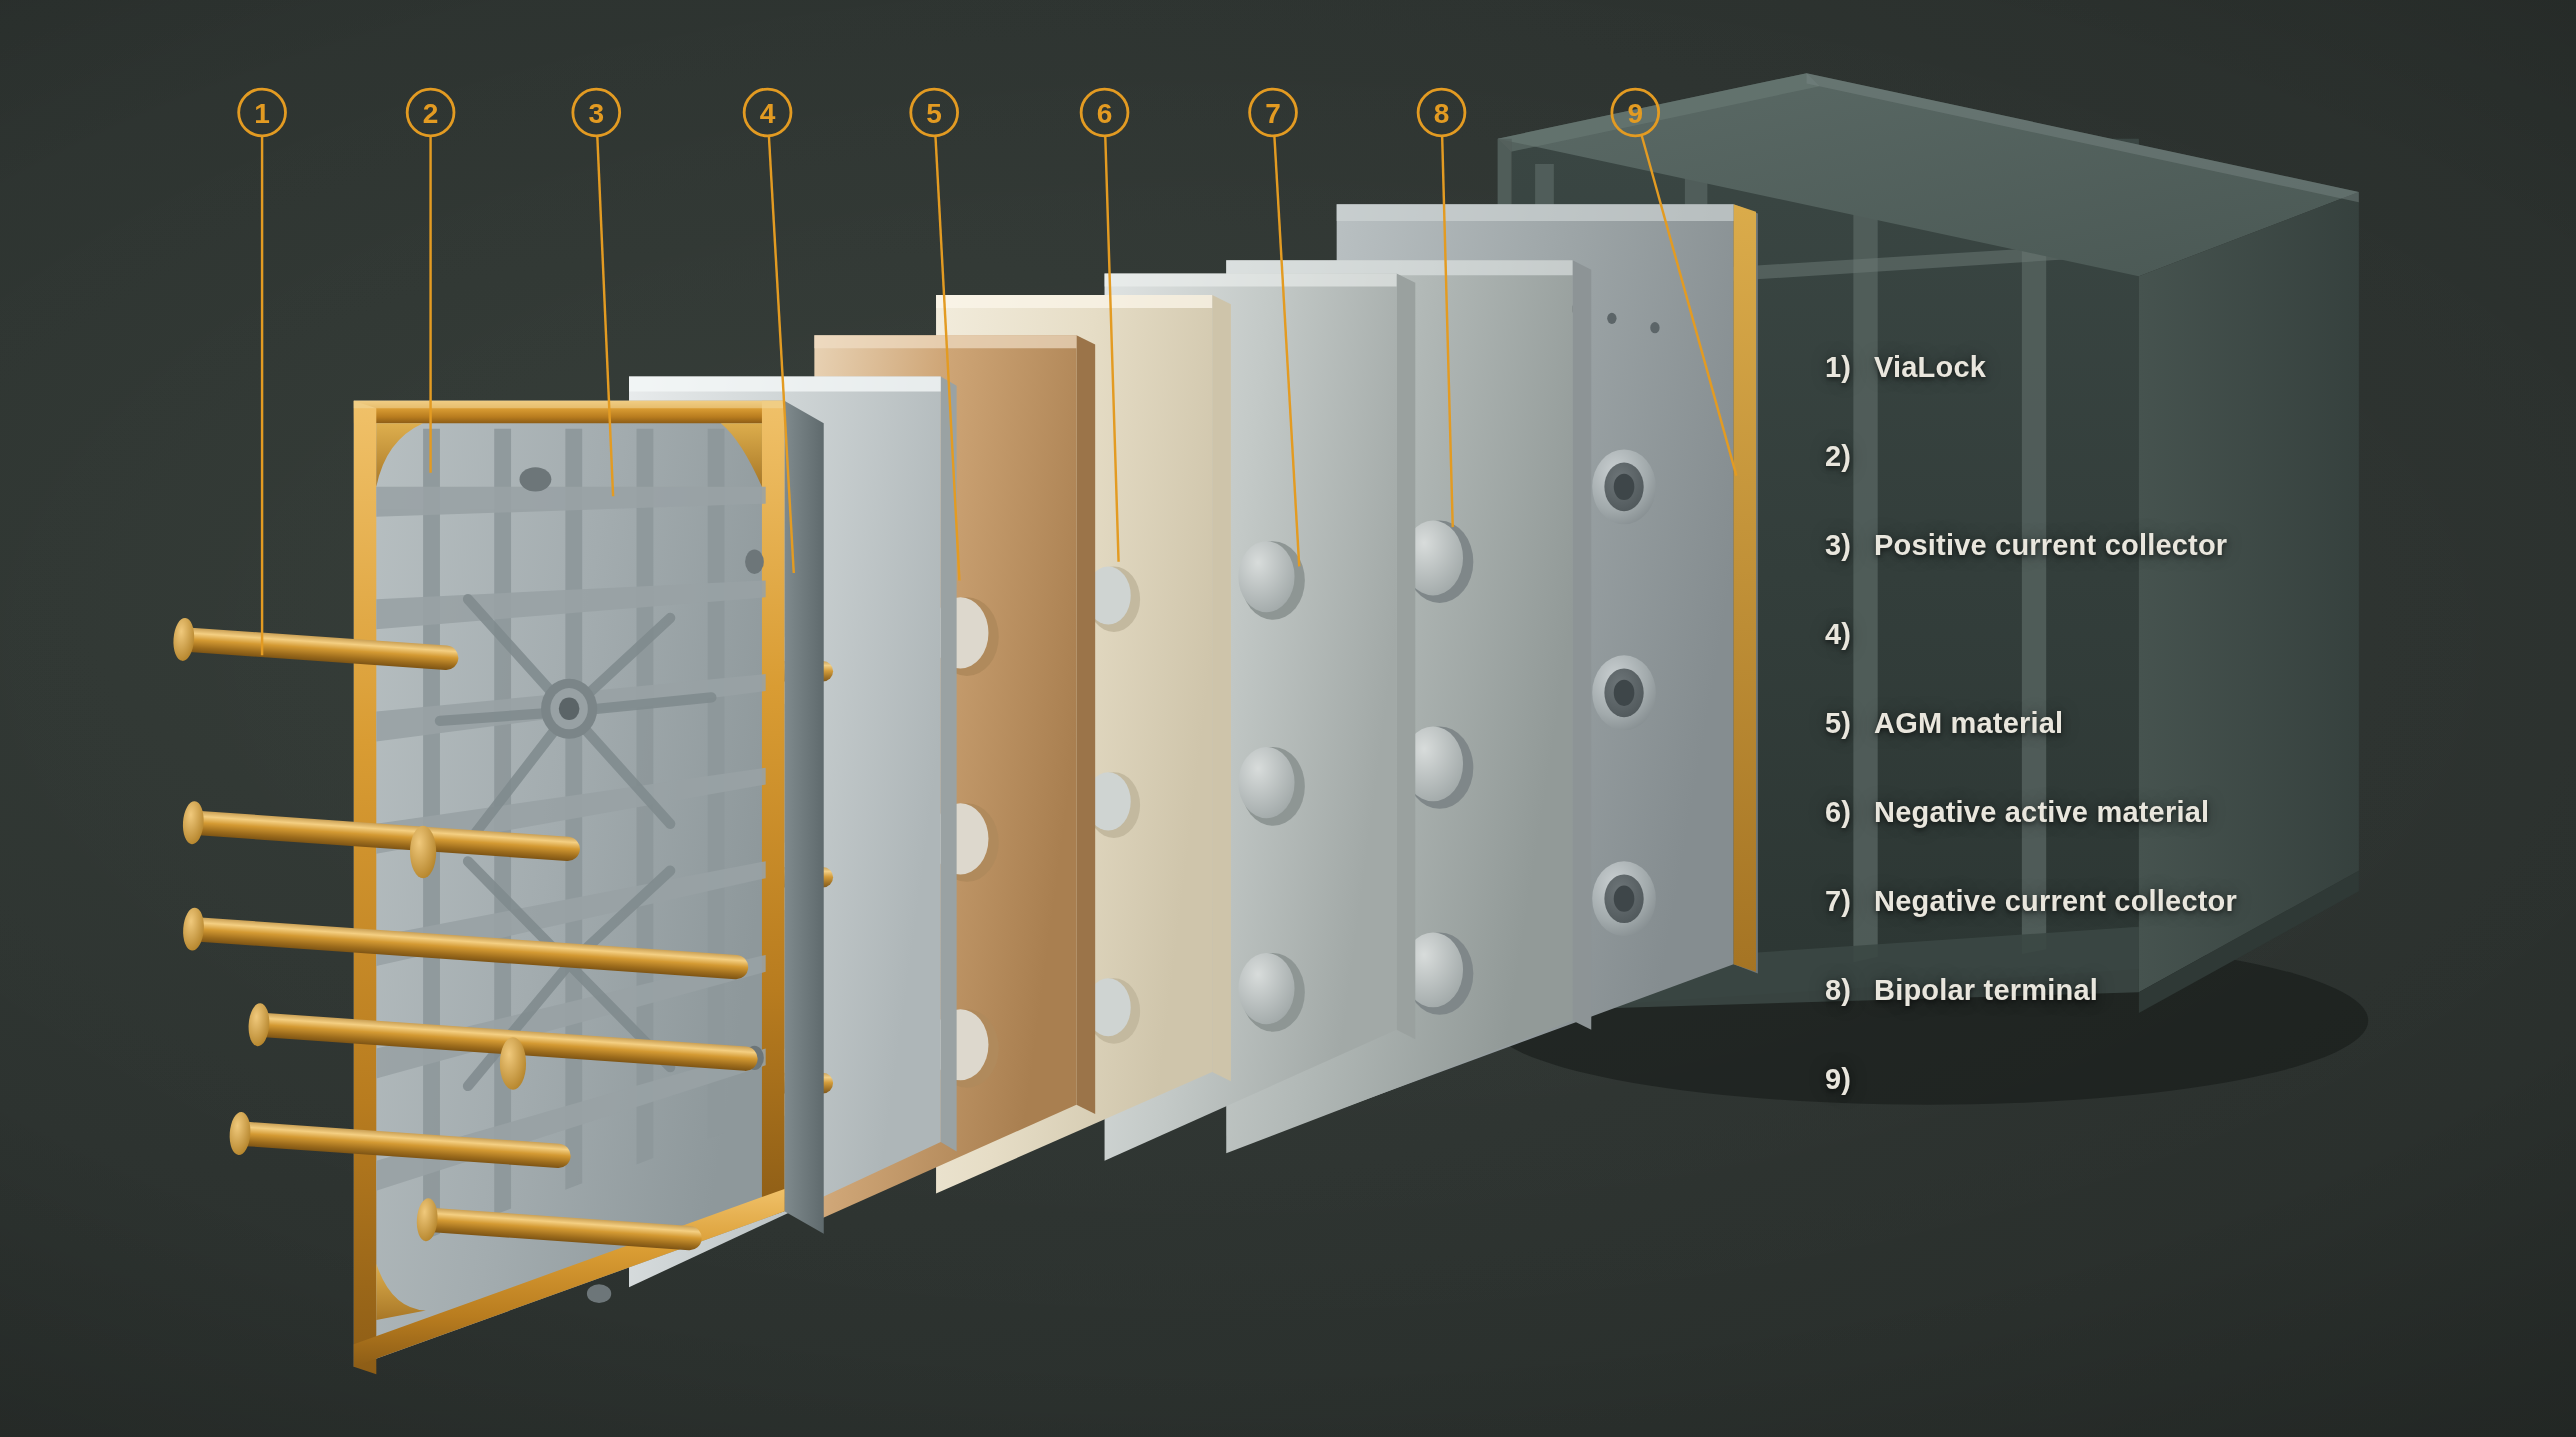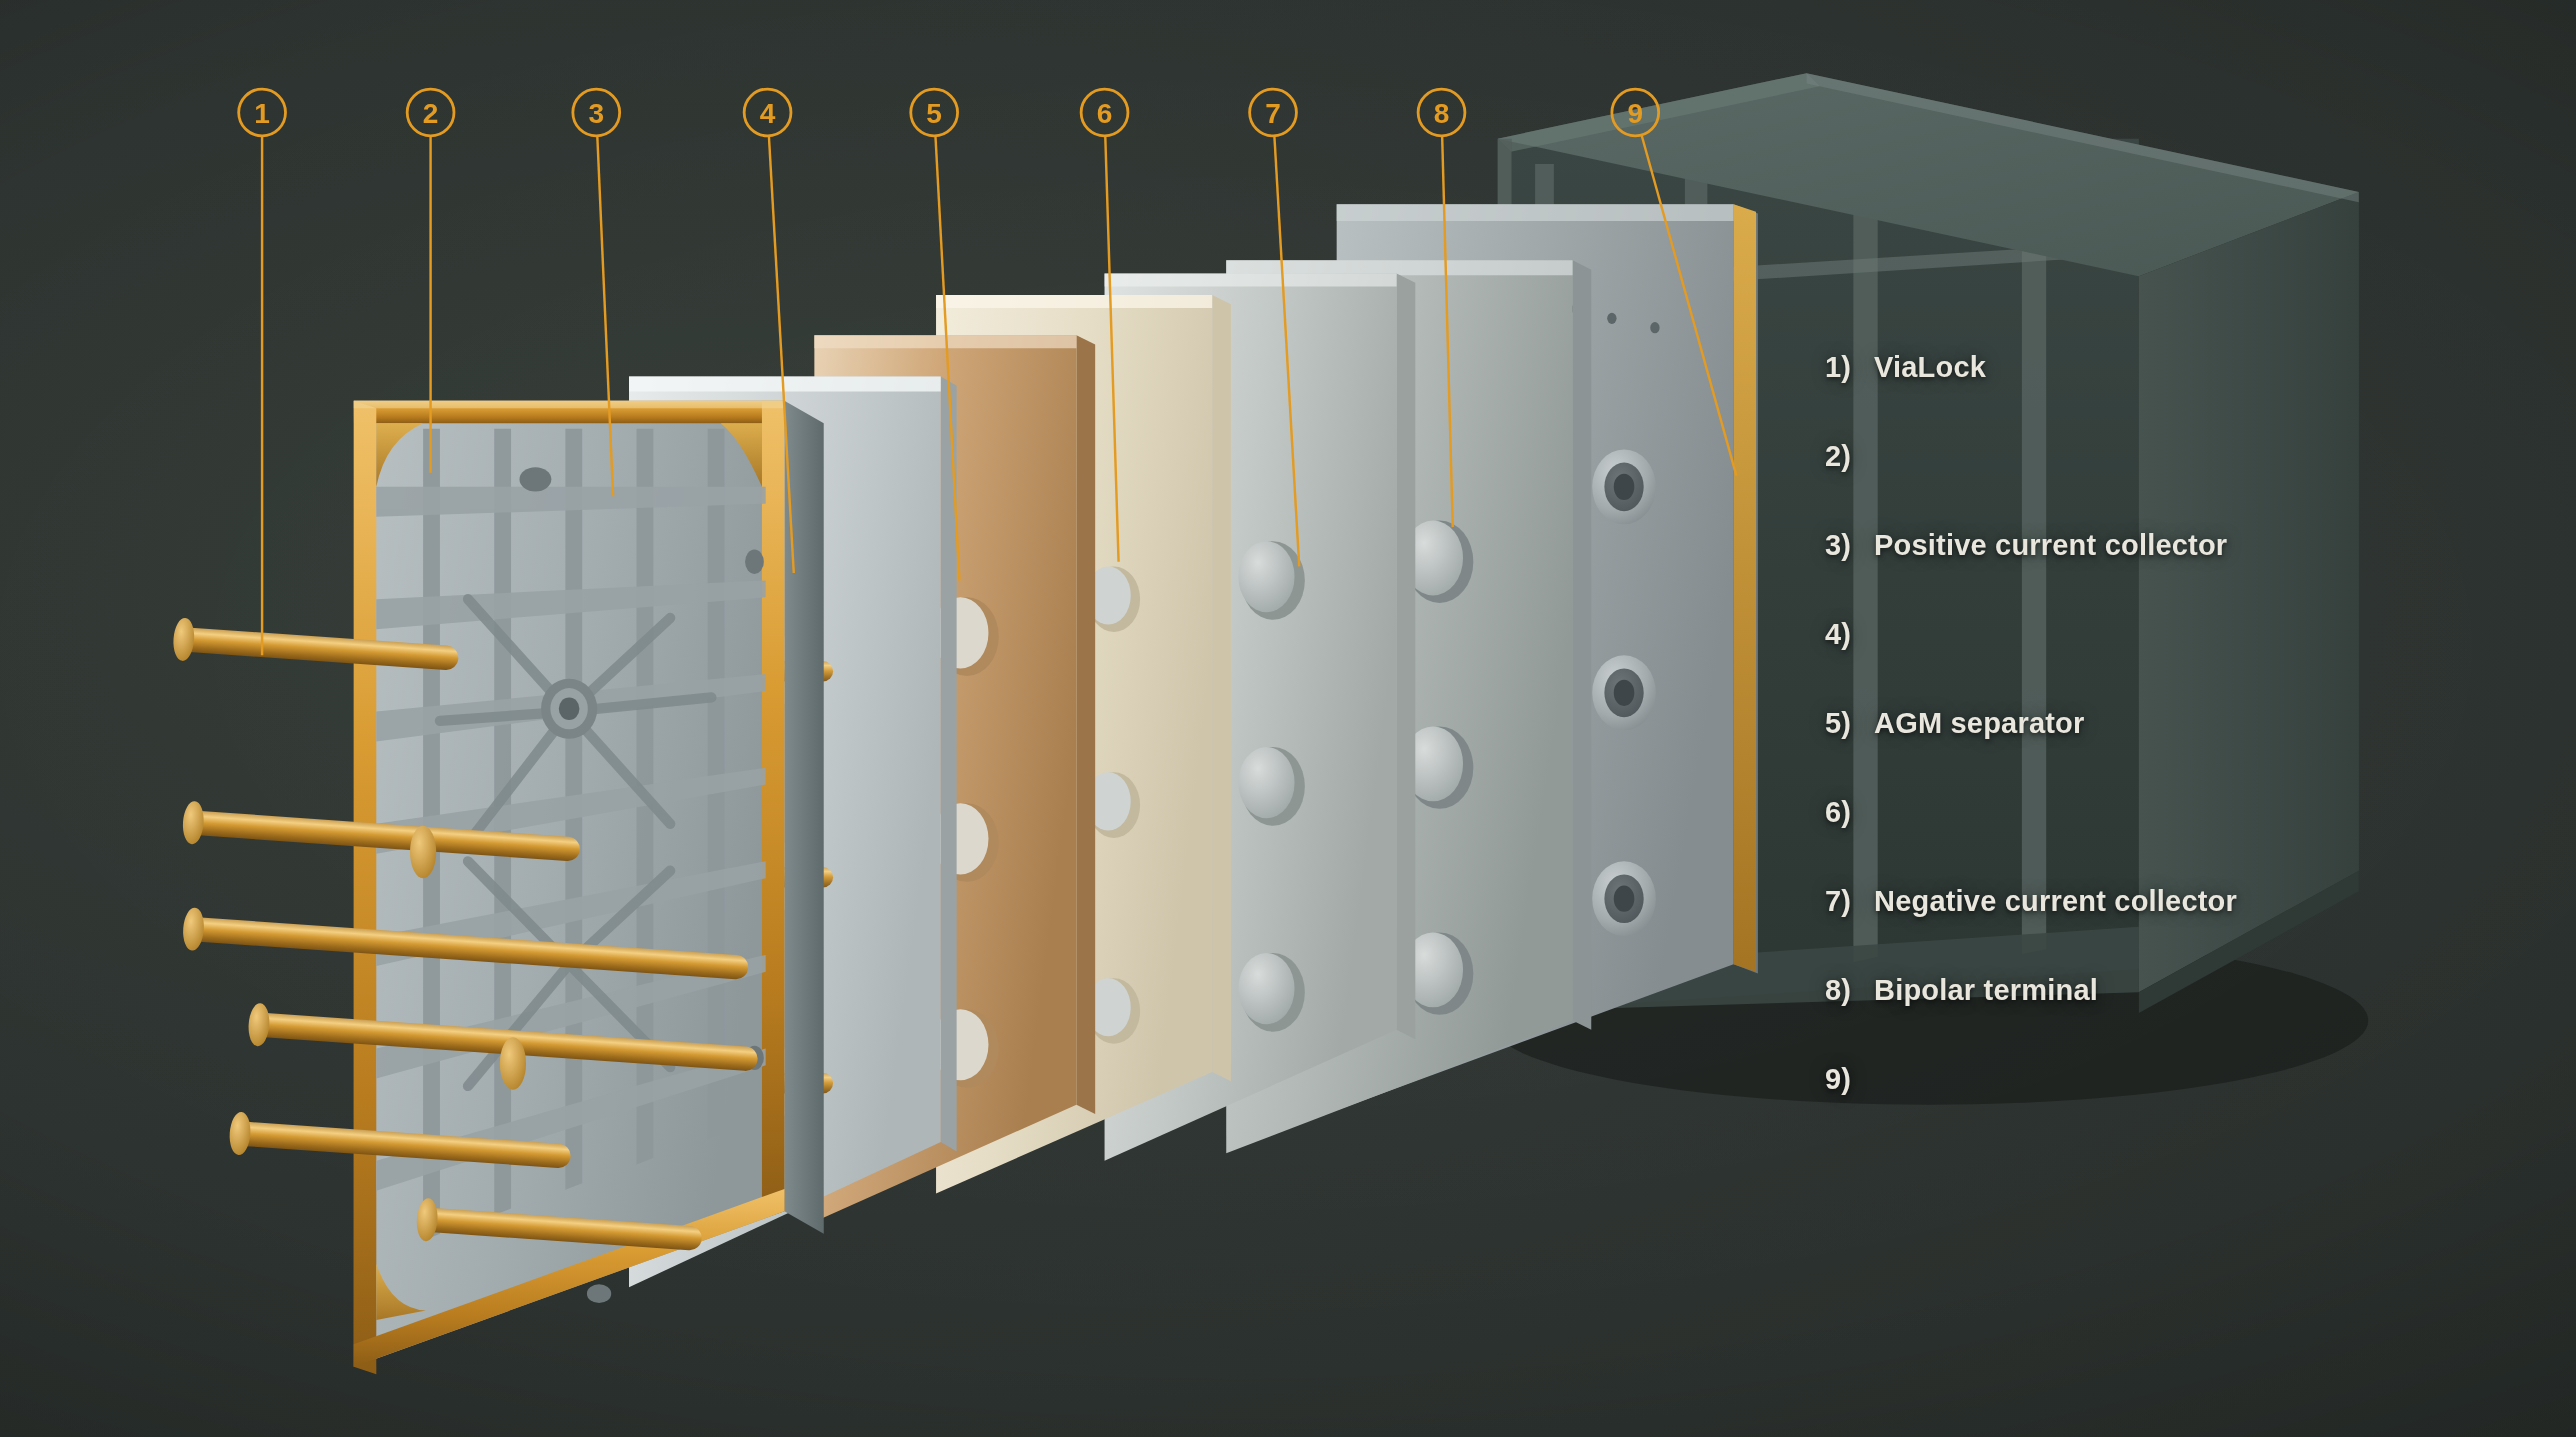--- a/index.html
+++ b/index.html
@@ -432,24 +432,25 @@
       </div>
     <div class="row">
         <span class="num">3)</span>
         <span class="txt">Positive current collector</span>
       </div>
     <div class="row">
         <span class="num">4)</span>
       </div>
     <div class="row">
         <span class="num">5)</span>
-        <span class="txt">AGM separator</span>
+        <span class="txt">AGM material</span>
       </div>
     <div class="row">
         <span class="num">6)</span>
+        <span class="txt">Negative active material</span>
       </div>
     <div class="row">
         <span class="num">7)</span>
         <span class="txt">Negative current collector</span>
       </div>
     <div class="row">
         <span class="num">8)</span>
         <span class="txt">Bipolar terminal</span>
       </div>
     <div class="row">

